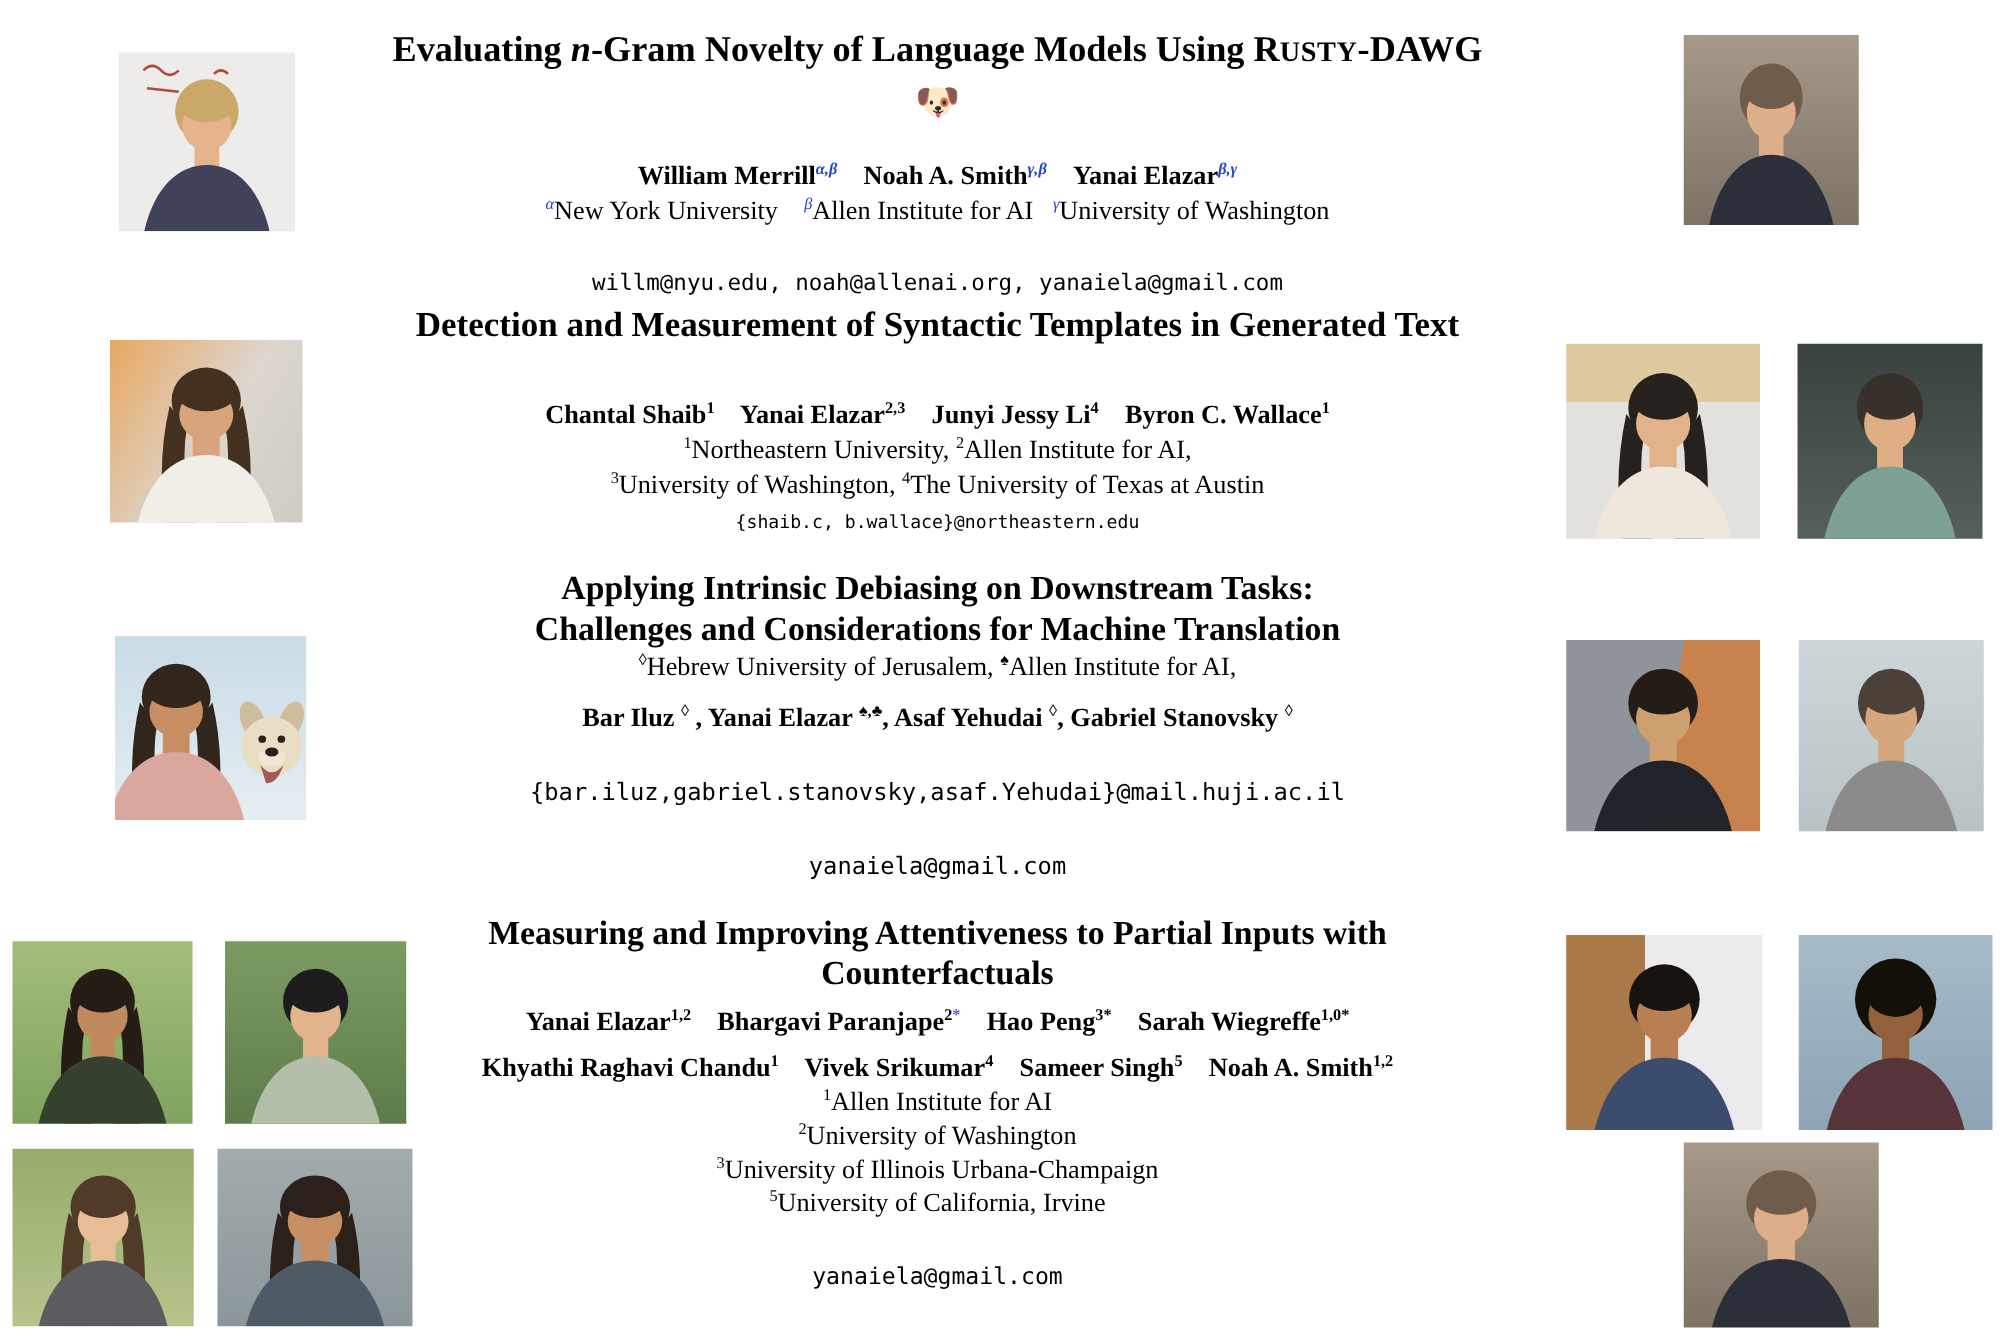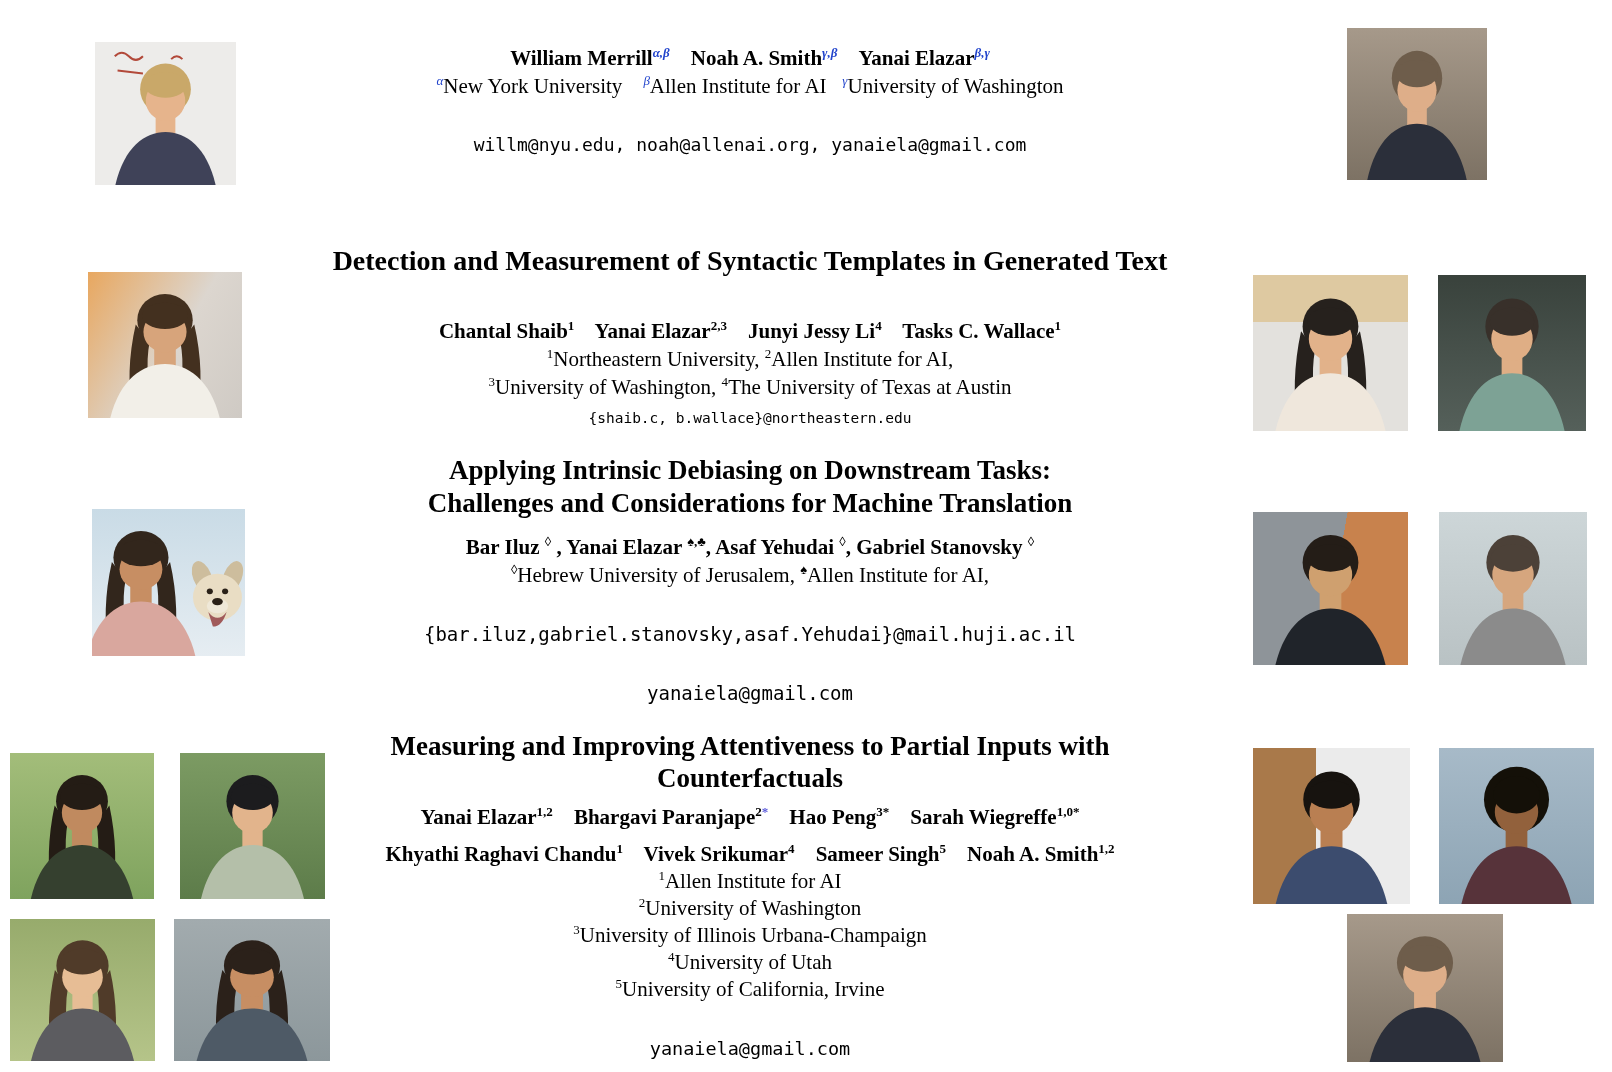--- a/index.html
+++ b/index.html
@@ -204,45 +204,45 @@
           <circle cx="50" cy="33" r="18" fill="#6e5d4b"></circle>
           <rect x="43" y="50" width="14" height="18" fill="#deae89"></rect>
           <path d="M14 102 C20 74 35 63 50 63 C65 63 80 74 86 102 Z" fill="#2b2f3a"></path>
           <circle cx="50" cy="41" r="14" fill="#deae89"></circle>
           <ellipse cx="50" cy="30" rx="15" ry="9" fill="#6e5d4b"></ellipse>
         </svg>
       </div>
     </div>
   <main id="papers">
     <section class="paper" id="paper1">
+        <div class="line title"><span>Evaluating </span><span style="font-style: italic;">n</span><span>-Gram Novelty of Language Models Using R</span><span class="sc">USTY</span><span>-DAWG </span><span>🐶</span></div>
         <div class="line authors"><span>William Merrill</span><sup style="font-style: italic; color: rgb(34, 68, 204);">α,β</sup><span>    Noah A. Smith</span><sup style="font-style: italic; color: rgb(34, 68, 204);">γ,β</sup><span>    Yanai Elazar</span><sup style="font-style: italic; color: rgb(34, 68, 204);">β,γ</sup></div>
         <div class="line affil"><sup style="font-style: italic; color: rgb(34, 68, 204);">α</sup><span>New York University    </span><sup style="font-style: italic; color: rgb(34, 68, 204);">β</sup><span>Allen Institute for AI   </span><sup style="font-style: italic; color: rgb(34, 68, 204);">γ</sup><span>University of Washington</span></div>
         <div class="line email"><span>willm@nyu.edu, noah@allenai.org, yanaiela@gmail.com</span></div>
       </section>
     <section class="paper" id="paper2">
         <div class="line title"><span>Detection and Measurement of Syntactic Templates in Generated Text</span></div>
-        <div class="line authors"><span>Chantal Shaib</span><sup>1</sup><span>    Yanai Elazar</span><sup>2,3</sup><span>    Junyi Jessy Li</span><sup>4</sup><span>    Tasks C. Wallace</span><sup>1</sup></div>
+        <div class="line authors"><span>Chantal Shaib</span><sup>1</sup><span>    Yanai Elazar</span><sup>2,3</sup><span>    Junyi Jessy Li</span><sup>4</sup><span>    Byron C. Wallace</span><sup>1</sup></div>
         <div class="line affil"><sup>1</sup><span>Northeastern University, </span><sup>2</sup><span>Allen Institute for AI,</span></div>
         <div class="line affil"><sup>3</sup><span>University of Washington, </span><sup>4</sup><span>The University of Texas at Austin</span></div>
         <div class="line email"><span>{shaib.c, b.wallace}@northeastern.edu</span></div>
       </section>
     <section class="paper" id="paper3">
         <div class="line title"><span>Applying Intrinsic Debiasing on Downstream Tasks:</span></div>
         <div class="line title"><span>Challenges and Considerations for Machine Translation</span></div>
+        <div class="line affil"><sup>◊</sup><span>Hebrew University of Jerusalem, </span><sup>♠</sup><span>Allen Institute for AI,</span></div>
         <div class="line authors"><span>Bar Iluz </span><sup>◊</sup><span> , Yanai Elazar </span><sup>♠,♣</sup><span>, Asaf Yehudai </span><sup>◊</sup><span>, Gabriel Stanovsky </span><sup>◊</sup></div>
-        <div class="line affil"><sup>◊</sup><span>Hebrew University of Jerusalem, </span><sup>♠</sup><span>Allen Institute for AI,</span></div>
         <div class="line email first"><span>{bar.iluz,gabriel.stanovsky,asaf.Yehudai}@mail.huji.ac.il</span></div>
         <div class="line email"><span>yanaiela@gmail.com</span></div>
       </section>
     <section class="paper" id="paper4">
         <div class="line title"><span>Measuring and Improving Attentiveness to Partial Inputs with</span></div>
         <div class="line title"><span>Counterfactuals</span></div>
         <div class="line authors"><span>Yanai Elazar</span><sup>1,2</sup><span>    Bhargavi Paranjape</span><sup>2</sup><sup style="color: rgb(91, 91, 219);">*</sup><span>    Hao Peng</span><sup>3*</sup><span>    Sarah Wiegreffe</span><sup>1,0*</sup></div>
         <div class="line authors"><span>Khyathi Raghavi Chandu</span><sup>1</sup><span>    Vivek Srikumar</span><sup>4</sup><span>    Sameer Singh</span><sup>5</sup><span>    Noah A. Smith</span><sup>1,2</sup></div>
         <div class="line affil"><sup>1</sup><span>Allen Institute for AI</span></div>
         <div class="line affil"><sup>2</sup><span>University of Washington</span></div>
         <div class="line affil"><sup>3</sup><span>University of Illinois Urbana-Champaign</span></div>
-        <div class="line affil"><sup>4</sup><span>University of Utah</span></div>
         <div class="line affil"><sup>5</sup><span>University of California, Irvine</span></div>
         <div class="line email"><span>yanaiela@gmail.com</span></div>
       </section>
   </main>
 </div>
 
 </body></html>

